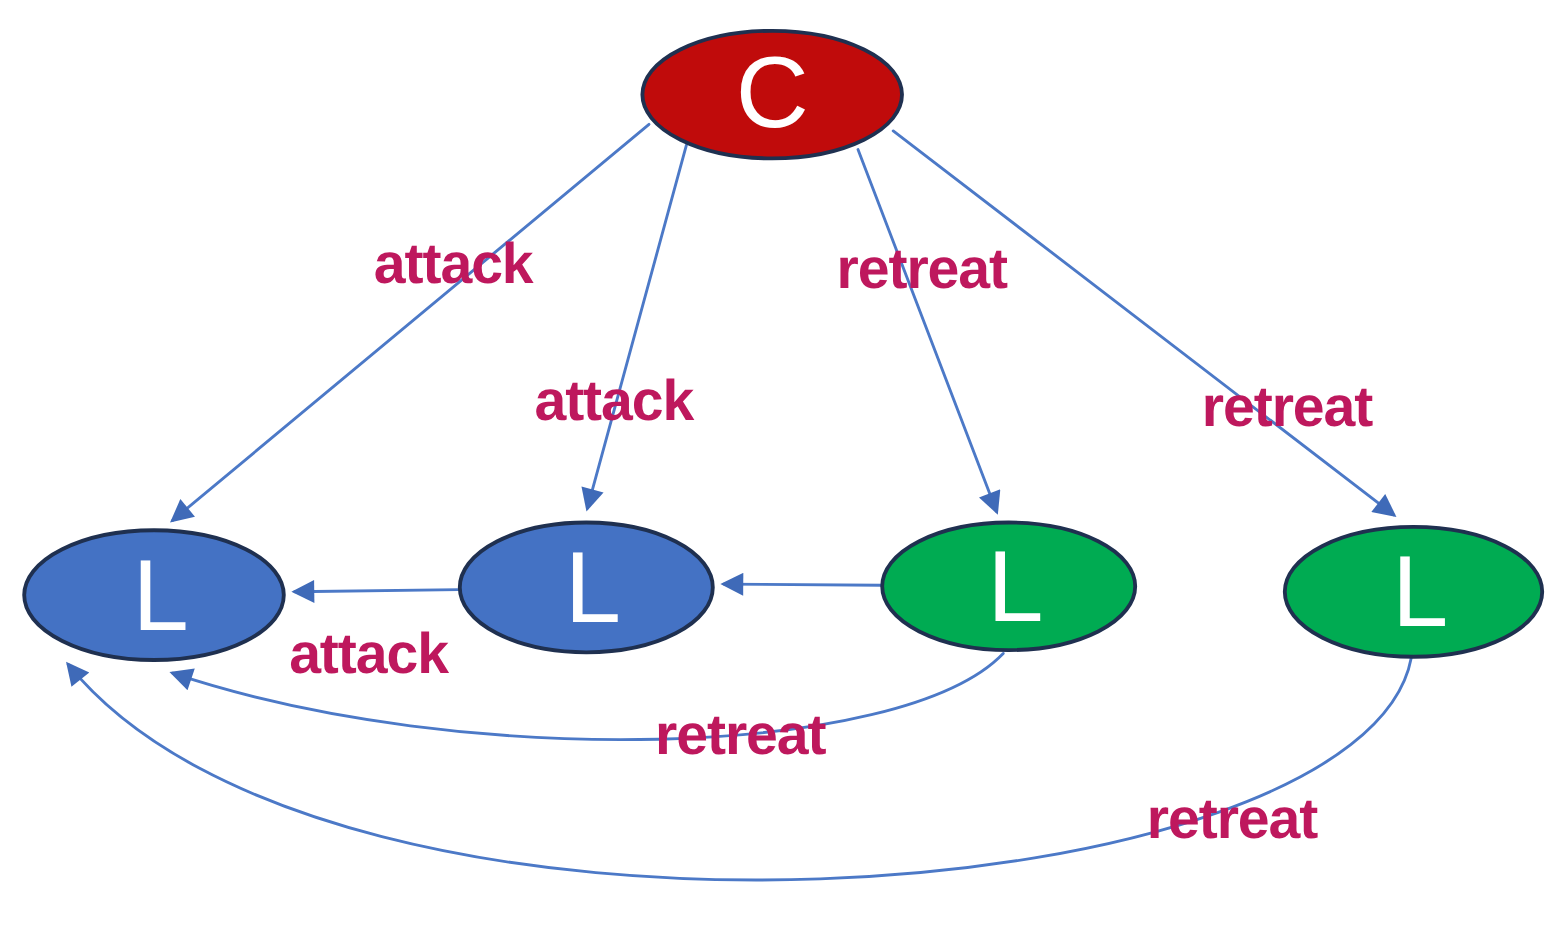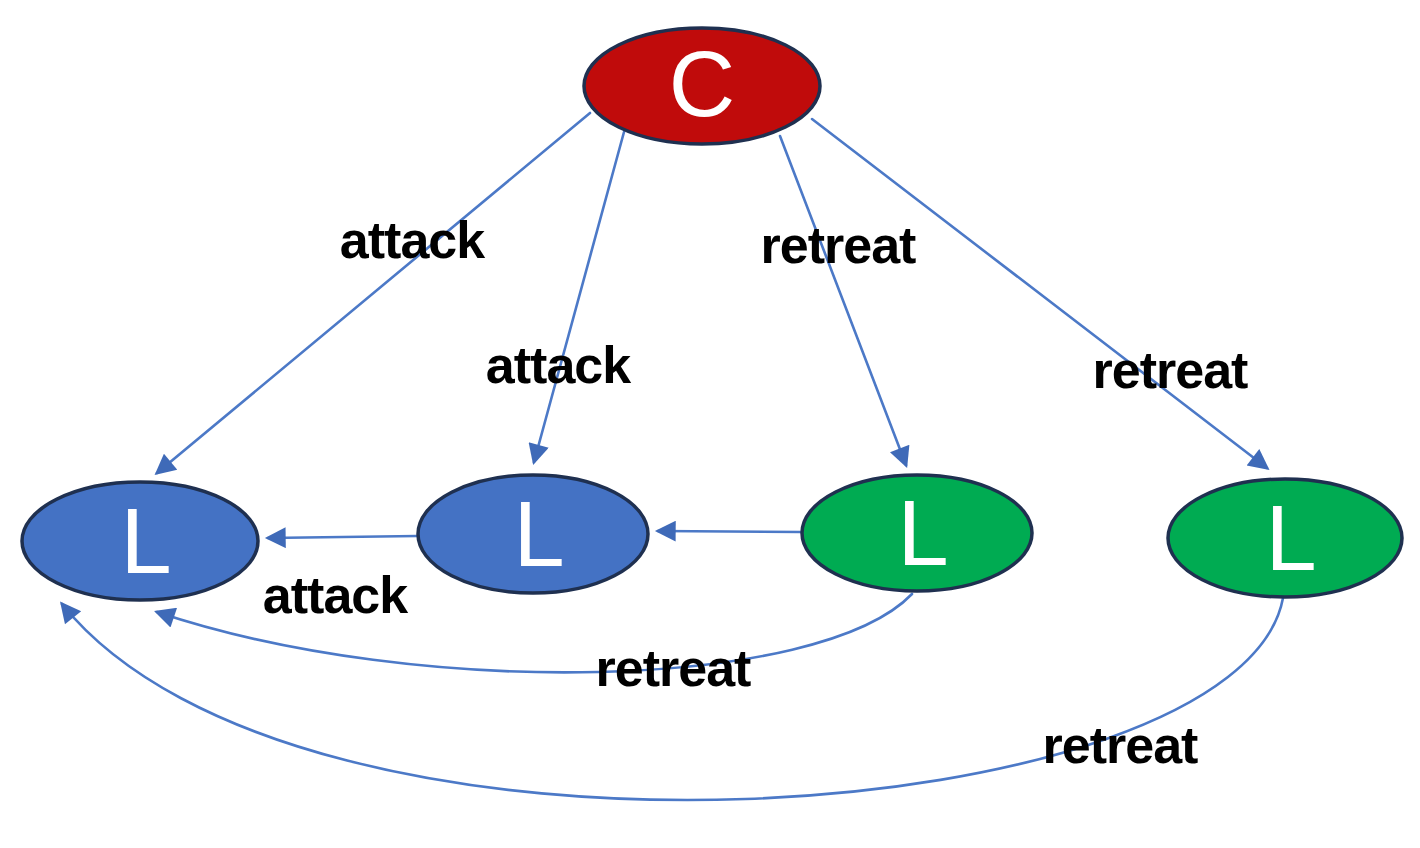--- a/index.html
+++ b/index.html
@@ -38,21 +38,21 @@
     color: #ffffff;
     font-size: 92px;
     font-weight: 400;
     line-height: 1;
     white-space: nowrap;
     pointer-events: none;
   }
   .edge-label {
     position: absolute;
     transform: translate(-50%, -50%);
-    color: #000000;
+    color: #be185d;
     font-size: 52px;
     font-weight: 700;
     line-height: 1;
     letter-spacing: -1px;
     white-space: nowrap;
   }
 </style>
 </head>
 <body>
 

